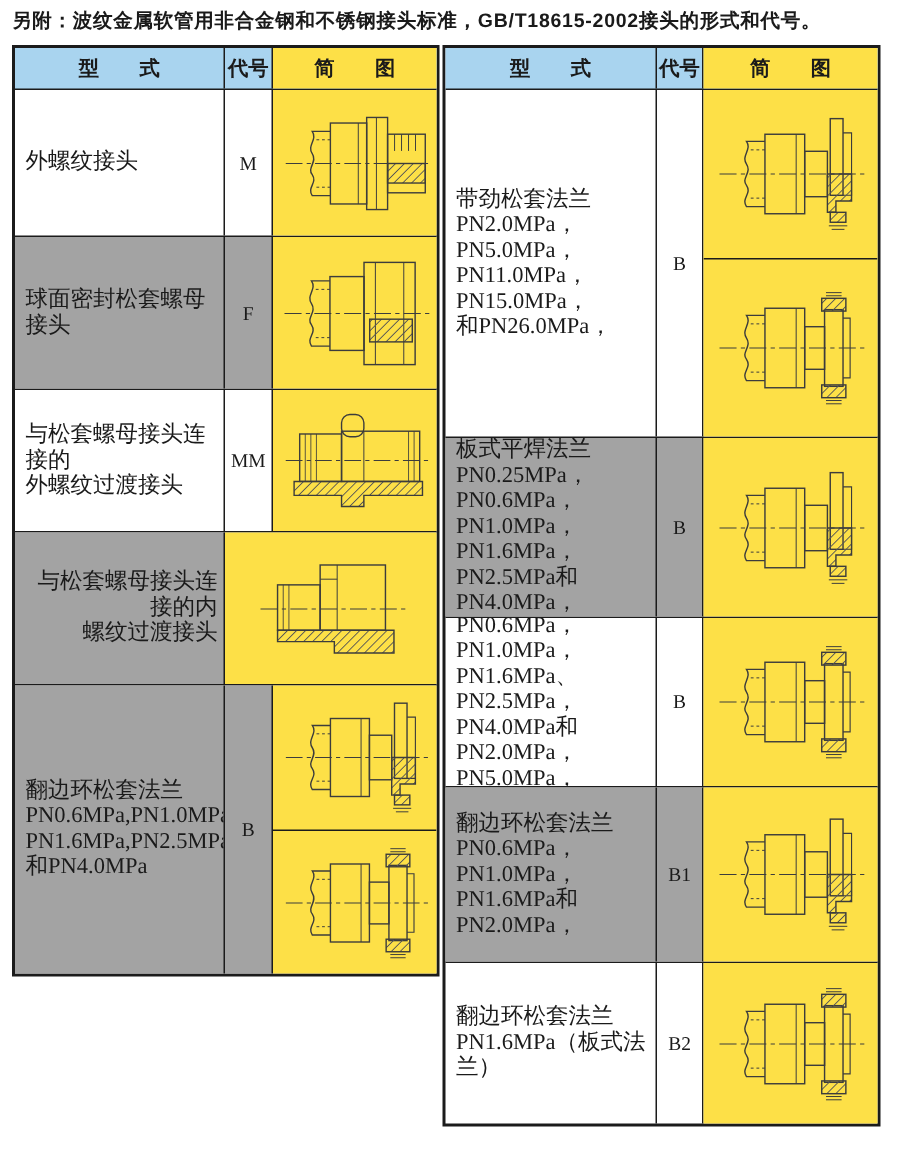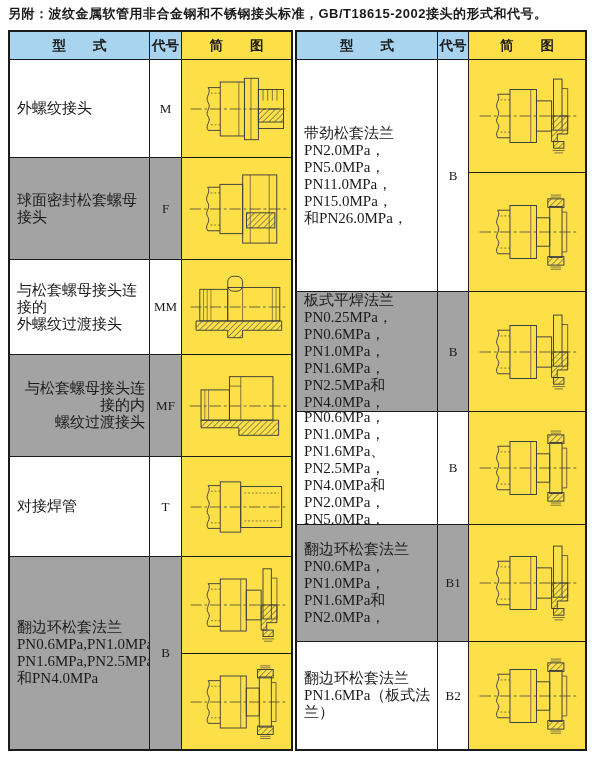--- a/index.html
+++ b/index.html
@@ -186,37 +186,27 @@
       <div class="cell c-diag">
         <svg class="d" width="106" height="80">
             <use href="#sym-mm"></use>
           </svg>
       </div>
     </div>
 
     <div class="row" style="height:102px;text-align:right;">
       <div class="cell c-type hl">与松套螺母接头连接的内
 螺纹过渡接头</div>
-      <div class="cell c-code hl">MF</div>
       <div class="cell c-diag">
         <svg class="d" width="106" height="82">
             <use href="#sym-mf"></use>
           </svg>
       </div>
     </div>
 
-    <div class="row" style="height:100px;">
-      <div class="cell c-type">对接焊管</div>
-      <div class="cell c-code">T</div>
-      <div class="cell c-diag">
-        <svg class="d" width="106" height="80">
-            <use href="#sym-t"></use>
-          </svg>
-      </div>
-    </div>
 
     <div class="row" style="height:192px;">
       <div class="cell c-type hl">翻边环松套法兰
 PN0.6MPa,PN1.0MPa,
 PN1.6MPa,PN2.5MPa,
 和PN4.0MPa</div>
       <div class="cell c-code hl">B</div>
       <div class="cell c-diag" style="padding:0;">
         <div class="diag-stack">
           <div class="diag-sub" style="height:97px;">

